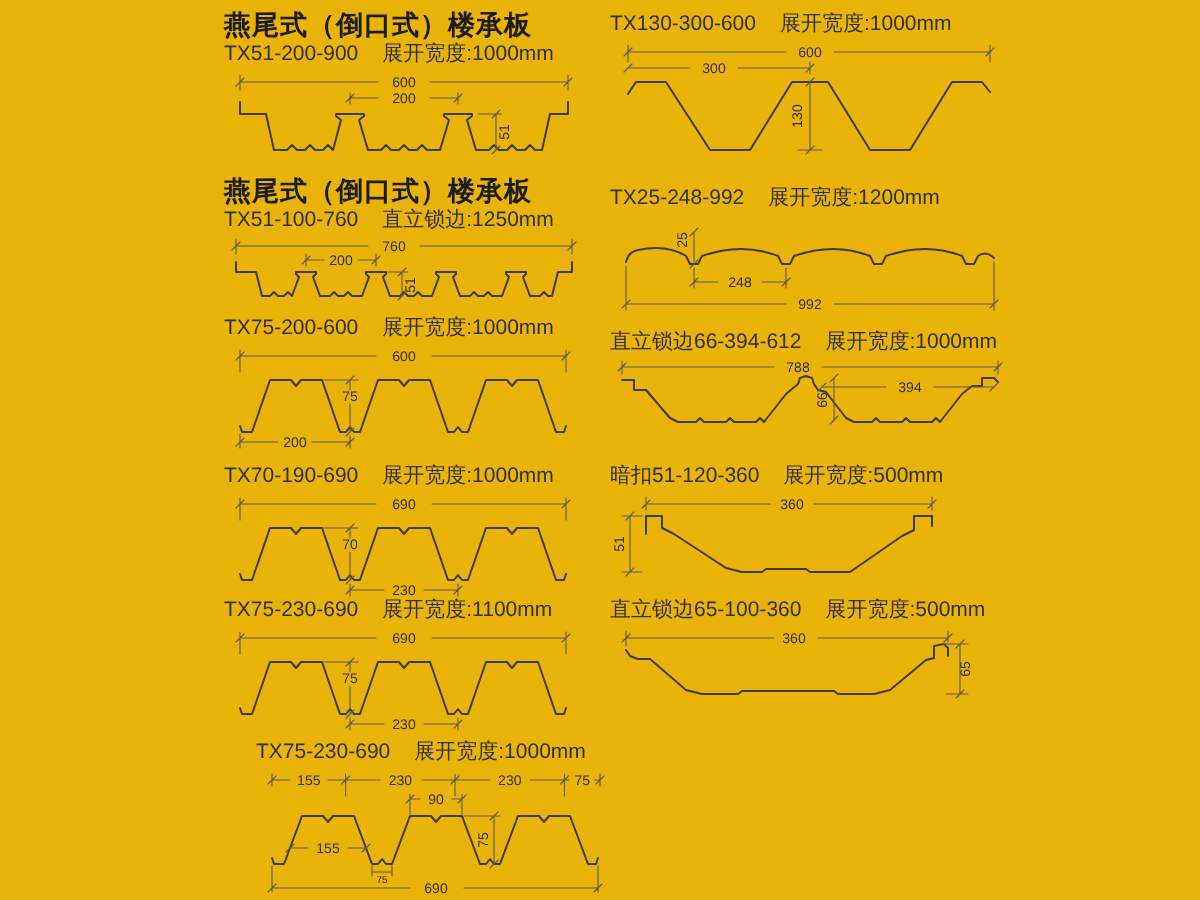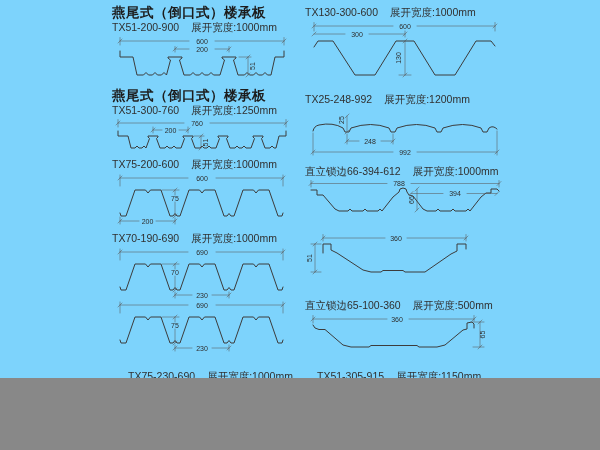--- a/index.html
+++ b/index.html
@@ -1,16 +1,16 @@
 <!DOCTYPE html>
 <html><head>
 <meta charset="utf-8">
 <style>
   html,body{margin:0;padding:0;background:#888;}
-  #stage{position:relative;width:600px;height:378px;background:#7dd3fc;overflow:hidden;
+  #stage{position:relative;width:600px;height:450px;background:#eab308;overflow:hidden;
          font-family:"Liberation Sans","DejaVu Sans",sans-serif;}
   .sec{position:absolute;}
   .hd{font-weight:bold;font-size:13.5px;color:#1c1c1c;letter-spacing:.5px;line-height:15px;white-space:nowrap;}
   .ml{font-size:10.5px;color:#303030;line-height:14px;margin-top:0;white-space:nowrap;}
   .mod{margin-right:12px;text-align:center;}
   svg{display:block;margin-top:1px;}
   .pf{fill:none;stroke:#3c3c3c;stroke-width:1;stroke-linejoin:round;stroke-linecap:round;}
   .dm{fill:none;stroke:#5a5a5a;stroke-width:.55;stroke-linecap:round;}
   .dt{font-size:7px;fill:#2e2e2e;}
   .tiny{font-size:5px;}
@@ -36,21 +36,21 @@
       </g>
       <text class="dt" x="90" y="8.5" text-anchor="middle">600</text>
       <text class="dt" x="90" y="16.5" text-anchor="middle">200</text>
       <text class="dt" x="142.5" y="31" text-anchor="middle" transform="rotate(-90 142.5 31)">51</text>
     </svg>
   </div>
 
   <div class="sec" style="left:112px;top:88px;width:186px">
     <div class="hd">燕尾式（倒口式）楼承板</div>
     <div class="ml">
-      <span class="mod">TX51-300-760</span><span>展开宽度:1250mm</span>
+      <span class="mod">TX51-100-760</span><span>直立锁边:1250mm</span>
     </div>
     <svg width="180" height="44" viewBox="0 0 180 44">
       <g>
         <path class="pf" d="M6,13 L6,18 L16,18 L19,30 L23,30 L25,28 L27,30 L30,30 L32,28 L34,30 L37.5,20.5 L36,19 L36,18 L46,18 L46,19 L44.5,20.5 L48,30 L53,30 L55,28 L57,30 L60,30 L62,28 L64,30 L69,30 L72.5,20.5 L71,19 L71,18 L81,18 L81,19 L79.5,20.5 L83,30 L88,30 L90,28 L92,30 L95,30 L97,28 L99,30 L104,30 L107.5,20.5 L106,19 L106,18 L116,18 L116,19 L114.5,20.5 L118,30 L123,30 L125,28 L127,30 L130,30 L132,28 L134,30 L139,30 L142.5,20.5 L141,19 L141,18 L151,18 L151,19 L149.5,20.5 L153,30 L158,30 L160,28 L162,30 L164,30 L167,18 L174,18 L174,13"></path>
       </g>
       <g>
         <path class="dm" d="M6,1.5 L6,9 M174,1.5 L174,9 M6,5 L72,5 M98,5 L174,5 M4,7 L8,3 M172,7 L176,3"></path>
         <path class="dm" d="M41,9 L41,15 M76,9 L76,15 M41,12 L50,12 M67,12 L76,12 M39,14 L43,10 M74,14 L78,10"></path>
         <path class="dm" d="M82,18 L92,18 M89,18 L89,30 M87,20 L91,16 M87,32 L91,28"></path>
       </g>
@@ -92,20 +92,23 @@
         <path class="dm" d="M50,18 L67,18 M63,18 L63,23 M63,30 L63,44 M61,20 L65,16 M61,46 L65,42"></path>
         <path class="dm" d="M63,46 L63,52 M117,46 L117,52 M63,49 L80,49 M100,49 L117,49 M61,51 L65,47 M115,51 L119,47"></path>
       </g>
       <text class="dt" x="90" y="8.5" text-anchor="middle">690</text>
       <text class="dt" x="63" y="28.5" text-anchor="middle">70</text>
       <text class="dt" x="90" y="51.5" text-anchor="middle">230</text>
     </svg>
   </div>
 
   <div class="sec" style="left:112px;top:298px;width:186px">
+    <div class="ml">
+      <span class="mod">TX75-230-690</span><span>展开宽度:1100mm</span>
+    </div>
     <svg width="180" height="54" viewBox="0 0 180 54">
       <g>
         <path class="pf" d="M8,41 L9,44 L14,44 L23,18 L33.5,18 L36,21 L38.5,18 L49,18 L58,44 L61,44 L63,41.5 L65,44 L68,44 L77,18 L87.5,18 L90,21 L92.5,18 L103,18 L112,44 L115,44 L117,41.5 L119,44 L122,44 L131,18 L141.5,18 L144,21 L146.5,18 L157,18 L166,44 L170,44 L171,41"></path>
       </g>
       <g>
         <path class="dm" d="M8,3 L8,14 M171,3 L171,14 M8,6 L76,6 M104,6 L171,6 M6,8 L10,4 M169,8 L173,4"></path>
         <path class="dm" d="M50,18 L67,18 M63,18 L63,23 M63,30 L63,44 M61,20 L65,16 M61,46 L65,42"></path>
         <path class="dm" d="M63,46 L63,52 M117,46 L117,52 M63,49 L80,49 M100,49 L117,49 M61,51 L65,47 M115,51 L119,47"></path>
       </g>
       <text class="dt" x="90" y="8.5" text-anchor="middle">690</text>
@@ -193,20 +196,23 @@
         <path class="dm" d="M106,14.5 L138,14.5 M162,14.5 L192,14.5 M104,16.5 L108,12.5 M190,16.5 L194,12.5"></path>
         <path class="dm" d="M112,10 L112,31 M110,12 L114,8 M110,33 L114,29"></path>
       </g>
       <text class="dt" x="94" y="7" text-anchor="middle">788</text>
       <text class="dt" x="150" y="17" text-anchor="middle">394</text>
       <text class="dt" x="108.5" y="21" text-anchor="middle" transform="rotate(-90 108.5 21)">66</text>
     </svg>
   </div>
 
   <div class="sec" style="left:305px;top:231px;width:212px">
+    <div class="ml">
+      <span class="mod">暗扣51-120-360</span><span>展开宽度:500mm</span>
+    </div>
     <svg width="180" height="52" viewBox="0 0 180 52">
       <g>
         <path class="pf" d="M18,21 L18,12 L26,12 L26,18 L32,21 L58,38 L66,40 L76,40 L78,38.5 L98,38.5 L100,40 L120,40 L146,22 L152,19 L152,12 L161,12 L161,17"></path>
       </g>
       <g>
         <path class="dm" d="M18,2.5 L18,9 M161,2.5 L161,9 M18,6 L80,6 M102,6 L161,6 M16,8 L20,4 M159,8 L163,4"></path>
         <path class="dm" d="M6,12 L16,12 M6,40 L16,40 M10,12 L10,40 M8,14 L12,10 M8,42 L12,38"></path>
       </g>
       <text class="dt" x="91" y="8.5" text-anchor="middle">360</text>
       <text class="dt" x="7" y="26" text-anchor="middle" transform="rotate(-90 7 26)">51</text>
@@ -223,32 +229,14 @@
       </g>
       <g>
         <path class="dm" d="M8,2.5 L8,10 M169,2.5 L169,8 M8,6 L82,6 M104,6 L169,6 M6,8 L10,4 M167,8 L171,4"></path>
         <path class="dm" d="M166,9 L179,9 M168,34 L179,34 M175,9 L175,34 M173,11 L177,7 M173,36 L177,32"></path>
       </g>
       <text class="dt" x="92" y="8.5" text-anchor="middle">360</text>
       <text class="dt" x="180" y="21.5" text-anchor="middle" transform="rotate(-90 180 21.5)">65</text>
     </svg>
   </div>
 
-  <div class="sec" style="left:305px;top:369px;width:212px">
-    <div class="ml" style="padding-left:12px">
-      <span class="mod">TX51-305-915</span><span>展开宽度:1150mm</span>
-    </div>
-    <svg width="190" height="64" viewBox="0 0 190 64">
-      <g>
-        <path class="pf" d="M8,45 L9,42 L15,27 L20,23.5 L25,23 L30,23.5 L34,26.5 L40,26.5 L44,23.5 L49,23 L54,23.5 L59,27 L64,42 L66,45 L68,42 L73,27 L78,23.5 L83,23 L88,23.5 L92,26.5 L98,26.5 L102,23.5 L107,23 L112,23.5 L117,27 L122,42 L124,45 L126,42 L131,27 L136,23.5 L141,23 L146,23.5 L150,26.5 L156,26.5 L160,23.5 L165,23 L170,23.5 L175,27 L181,42 L182,45"></path>
-      </g>
-      <g>
-        <path class="dm" d="M37,6 L37,12 M95,6 L95,12 M37,9 L53,9 M79,9 L95,9 M35,11 L39,7 M93,11 L97,7"></path>
-        <path class="dm" d="M104,23 L123,23 M120,23 L120,42 M118,25 L122,21 M118,44 L122,40"></path>
-        <path class="dm" d="M8,47 L8,57 M182,47 L182,57 M8,54 L85,54 M109,54 L182,54 M6,56 L10,52 M180,56 L184,52"></path>
-      </g>
-      <text class="dt" x="66" y="11.5" text-anchor="middle">305</text>
-      <text class="dt" x="116.5" y="33" text-anchor="middle" transform="rotate(-90 116.5 33)">51</text>
-      <text class="dt" x="95" y="56.5" text-anchor="middle">915</text>
-    </svg>
-  </div>
 
 </div>
 
 </body></html>

